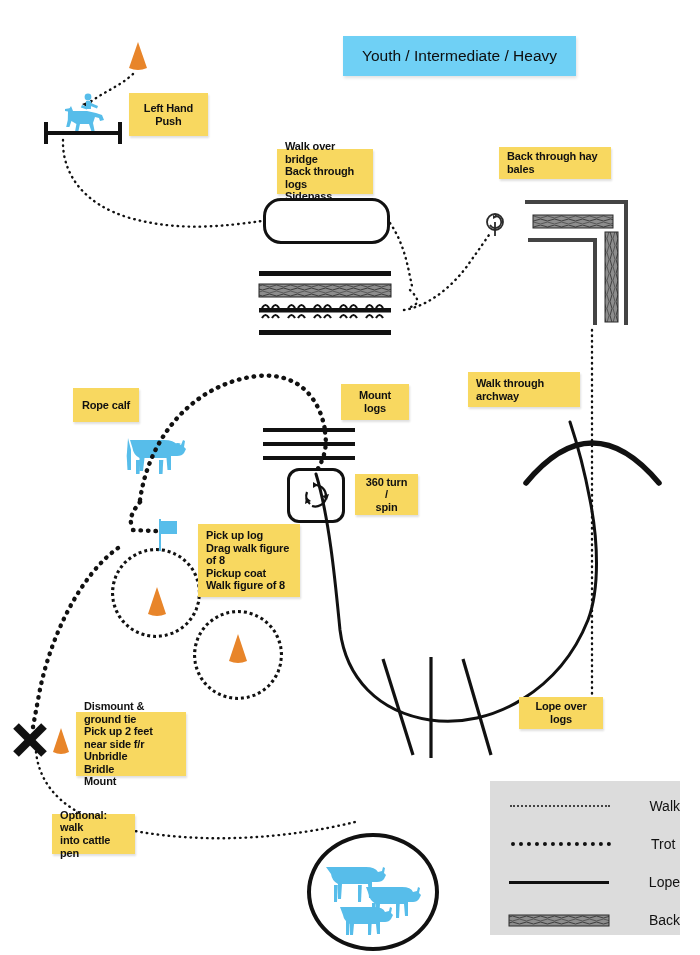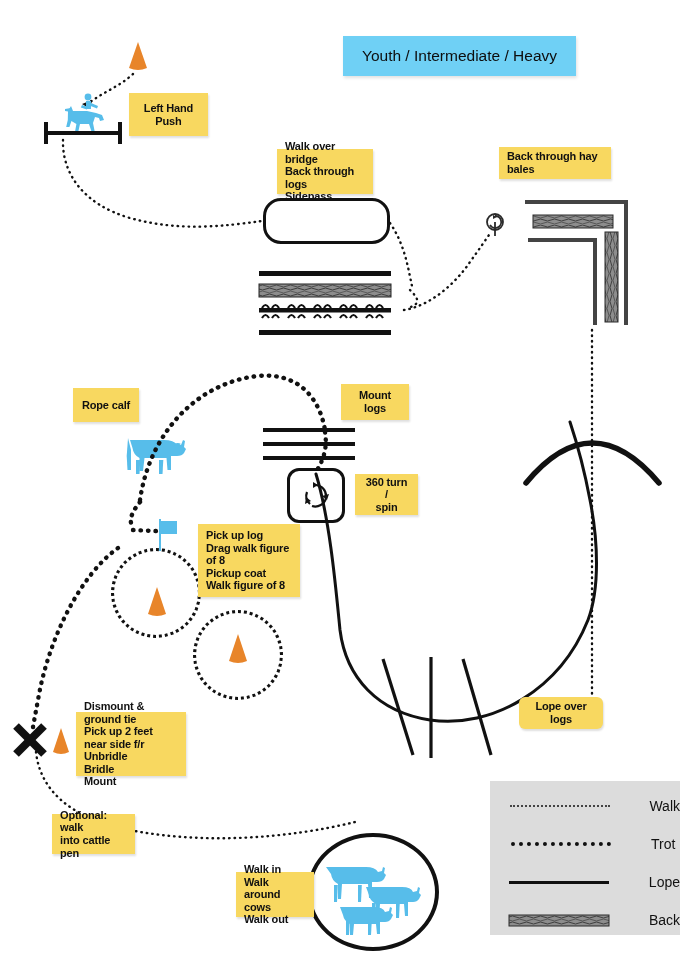--- a/index.html
+++ b/index.html
@@ -237,41 +237,42 @@
   <svg style="left:226px;top:632px;width:24px;height:33px;">
     <path d="M12,2 L21,29 Q12,33 3,29 Z" fill="#E8852A"></path>
   </svg>
 
   <div class="note left" style="left:198px;top:524px;width:102px;height:73px;">Pick up log
 Drag walk figure
 of 8
 Pickup coat
 Walk figure of 8</div>
 
+  <div class="note left" style="left:468px;top:372px;width:112px;height:35px;">Walk through archway</div>
 
   <svg style="left:520px;top:405px;width:145px;height:85px;">
     <path d="M6,78 Q72,-2 139,78" fill="none" stroke="#111" stroke-width="5.5" stroke-linecap="round"></path>
   </svg>
 
   <svg style="left:0px;top:0px;width:700px;height:955px;position:absolute;pointer-events:none;">
     <path d="M592,330 L592,700" fill="none" stroke="#111" stroke-width="2.4" stroke-linecap="round" stroke-dasharray="0.5 5"></path>
   </svg>
 
   <svg style="left:0px;top:0px;width:700px;height:955px;position:absolute;pointer-events:none;">
     <path d="M316,474 C330,520 336,590 340,630 C346,678 378,712 430,720
              C492,729 560,690 588,620 C600,588 598,540 590,500 C584,468 576,440 570,422" fill="none" stroke="#111" stroke-width="3" stroke-linecap="round"></path>
   </svg>
 
   <svg style="left:375px;top:655px;width:170px;height:105px;">
     <line x1="8" y1="4" x2="38" y2="100" stroke="#111" stroke-width="3.2"></line>
     <line x1="56" y1="2" x2="56" y2="103" stroke="#111" stroke-width="3.2"></line>
     <line x1="88" y1="4" x2="116" y2="100" stroke="#111" stroke-width="3.2"></line>
   </svg>
 
-  <div class="note center" style="left:519px;top:697px;width:84px;height:17px;border-radius:6px;">Lope over logs</div>
+  <div class="note center" style="left:519px;top:697px;width:84px;height:17px;">Lope over logs</div>
 
   <svg style="left:12px;top:722px;width:36px;height:36px;">
     <line x1="4" y1="4" x2="32" y2="32" stroke="#111" stroke-width="8" stroke-linecap="butt"></line>
     <line x1="32" y1="4" x2="4" y2="32" stroke="#111" stroke-width="8" stroke-linecap="butt"></line>
   </svg>
 
   <svg style="left:50px;top:726px;width:22px;height:30px;">
     <path d="M11,2 L19,26 Q11,30 3,26 Z" fill="#E8852A"></path>
   </svg>
 
@@ -303,23 +304,20 @@
       <path d="M50,50 l0,15 l3,0 l0.8,-15 z"></path>
       <path d="M74,50 l0,15 l3,0 l0.8,-15 z"></path>
 
       <path d="M18,54 h34 q9,0 11,5 l4,-1 l1,-4 l2,1 l-1,5 l2,2 l-2,4 q-2,3 -6,3 l-5,0 l0,12 l-3,0
                l-1,-10 l-22,0 l-1,11 l-3,0 l0,-11 q-6,-3 -7,-9 z"></path>
       <path d="M24,68 l0,14 l3,0 l0.8,-14 z"></path>
       <path d="M46,68 l0,14 l3,0 l0.8,-14 z"></path>
     </g>
   </svg>
 
-  <div class="note left" style="left:236px;top:872px;width:78px;height:45px;">Walk in
-Walk around cows
-Walk out</div>
 
   <div class="legend" style="left:490px;top:781px;width:190px;height:154px;">
     <div class="legend-row" style="top:6px;">
       <span class="legend-sample">
         <span class="ls-walk"></span>
       </span>
       <span class="legend-label">Walk</span>
     </div>
     <div class="legend-row" style="top:44px;">
       <span class="legend-sample">

